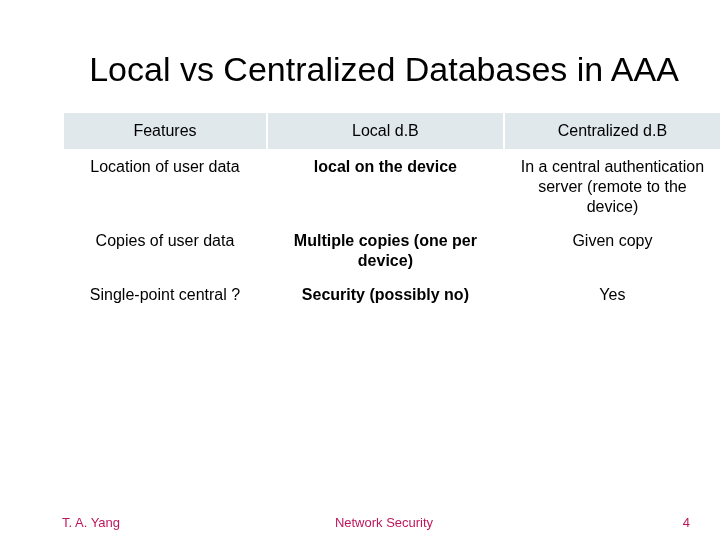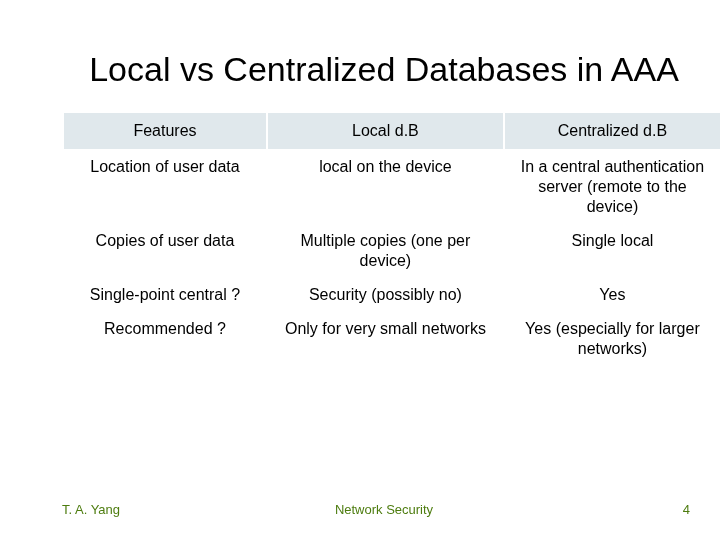--- a/index.html
+++ b/index.html
@@ -45,34 +45,35 @@
     padding: 8px 8px;
   }
   tbody td {
     background: #fff;
   }
   tbody td:first-child {
     width: 31%;
   }
   tbody td:nth-child(2) {
     width: 36%;
+    font-weight: bold;
   }
   tbody td:nth-child(3) {
     width: 33%;
   }
   .footer {
     position: absolute;
-    bottom: 23px;
+    bottom: 10px;
     left: 30px;
     right: 30px;
     display: flex;
     justify-content: space-between;
     align-items: center;
     font-size: 13px;
-    color: #4d7c0f;
+    color: #be185d;
   }
   .footer-center {
     position: absolute;
     left: 50%;
     transform: translateX(-50%);
   }
 </style>
 </head>
 <body>
 
@@ -89,31 +90,26 @@
     </thead>
     <tbody>
       <tr>
         <td>Location of user data</td>
         <td>local on the device</td>
         <td>In a central authentication server (remote to the device)</td>
       </tr>
       <tr>
         <td>Copies of user data</td>
         <td>Multiple copies (one per device)</td>
-        <td>Single local</td>
+        <td>Given copy</td>
       </tr>
       <tr>
         <td>Single-point central ?</td>
         <td>Security (possibly no)</td>
         <td>Yes</td>
-      </tr>
-      <tr>
-        <td>Recommended ?</td>
-        <td>Only for very small networks</td>
-        <td>Yes (especially for larger networks)</td>
       </tr>
     </tbody>
   </table>
 
   <div class="footer">
     <span>T. A. Yang</span>
     <span class="footer-center">Network Security</span>
     <span>4</span>
   </div>
 </div>

